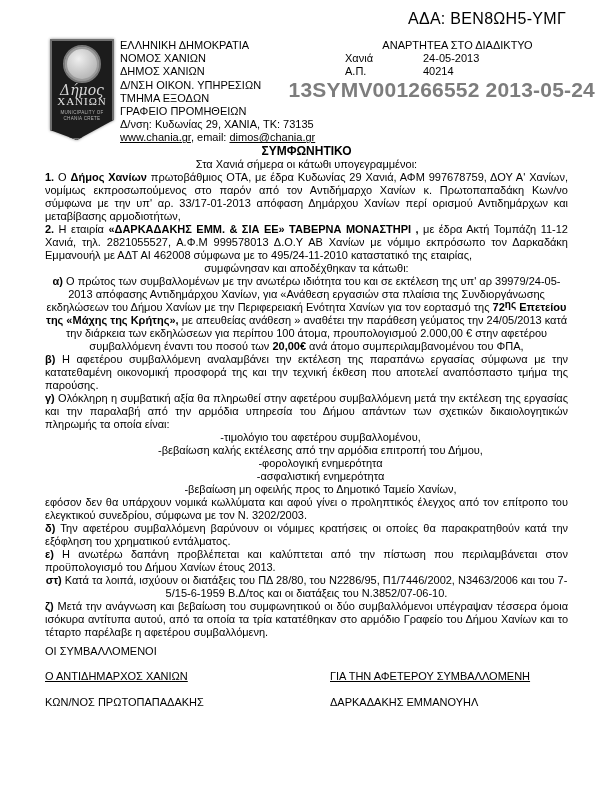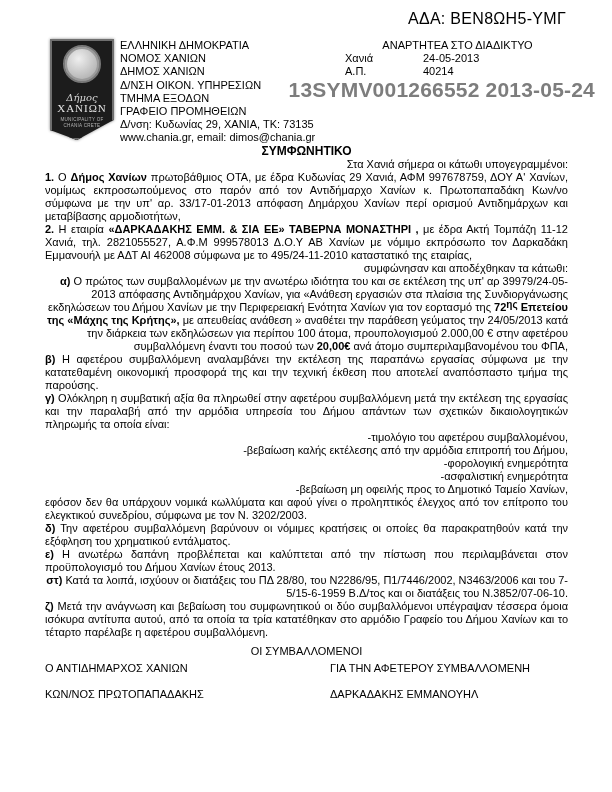--- a/index.html
+++ b/index.html
@@ -31,59 +31,59 @@
     display:flex; flex-direction:column; align-items:center;
     box-sizing:border-box; padding-top:6px;
   }
   .logo-seal {
     width:34px; height:34px; border-radius:50%;
     background:radial-gradient(circle at 40% 35%, #efefef, #b9b9b9 65%, #8f8f8f);
     border:2px solid #787878;
     box-shadow:inset 0 0 0 2px #9a9a9a;
   }
   .logo-script { color:#d6d6d6; font-family:"DejaVu Serif", serif; font-style:italic;
-                 font-size:10px; line-height:9px; margin-top:10px; }
+                 font-size:14px; line-height:9px; margin-top:3px; }
   .logo-caps { color:#e4e4e4; font-family:"Liberation Serif", serif;
                font-size:11px; line-height:12px; letter-spacing:1px; }
   .logo-sub { color:#b5b5b5; font-size:4.5px; line-height:1.25; text-align:center;
               width:48px; margin-top:3px; letter-spacing:0.3px; }
 
   
   .org-block { position:absolute; left:120px; top:39px; line-height:13.2px; }
   .org-line { white-space:nowrap; }
-  .ulink { color:#000; cursor:pointer;text-align:right; }
+  .ulink { text-decoration:underline; color:#000; cursor:pointer;text-align:right; }
 
   
   .right-block { position:absolute; left:340px; top:39px; width:235px; line-height:13.2px; }
   .anartitea { text-align:center; white-space:nowrap; }
   .hrow { display:flex; }
   .hlabel { width:78px; padding-left:5px; }
   .hval { }
 
   
   .stamp {
     position:absolute; top:78px; right:17px;
     font-size:21px; color:#7d7d7d; font-weight:bold;
     white-space:nowrap; letter-spacing:0.2px;
   }
 
   
   .content { position:absolute; left:45px; top:145px; width:523px; }
   .doc-title { text-align:center; font-weight:bold; font-size:12px;
                line-height:13px; margin:0; }
   .bp { margin:0; line-height:13px; text-align:justify; }
-  .bp.left { text-align:right; }
+  .bp.left { text-align:center; }
   .bp.indent { padding-left:28px; }
   .b { font-weight:bold; }
   .sup { font-size:10px; position:relative; top:-3.5px; }
 
-  .closing { text-align:center; line-height:13px; margin-top:6px; }
+  .closing { line-height:13px; margin-top:6px; }
 
   .sig-row { display:flex; line-height:13px; }
-  .sig-titles { margin-top:4px; }
+  .sig-titles { margin-top:12px;text-decoration:underline; }
   .sig-names { margin-top:13px; }
   .sig-left { width:285px; }
   .sig-right { flex:1; }
 </style>
 </head>
 <body>
 
 <div class="page">
 
   <div class="ada">ΑΔΑ: ΒΕΝ8ΩΗ5-ΥΜΓ</div>

